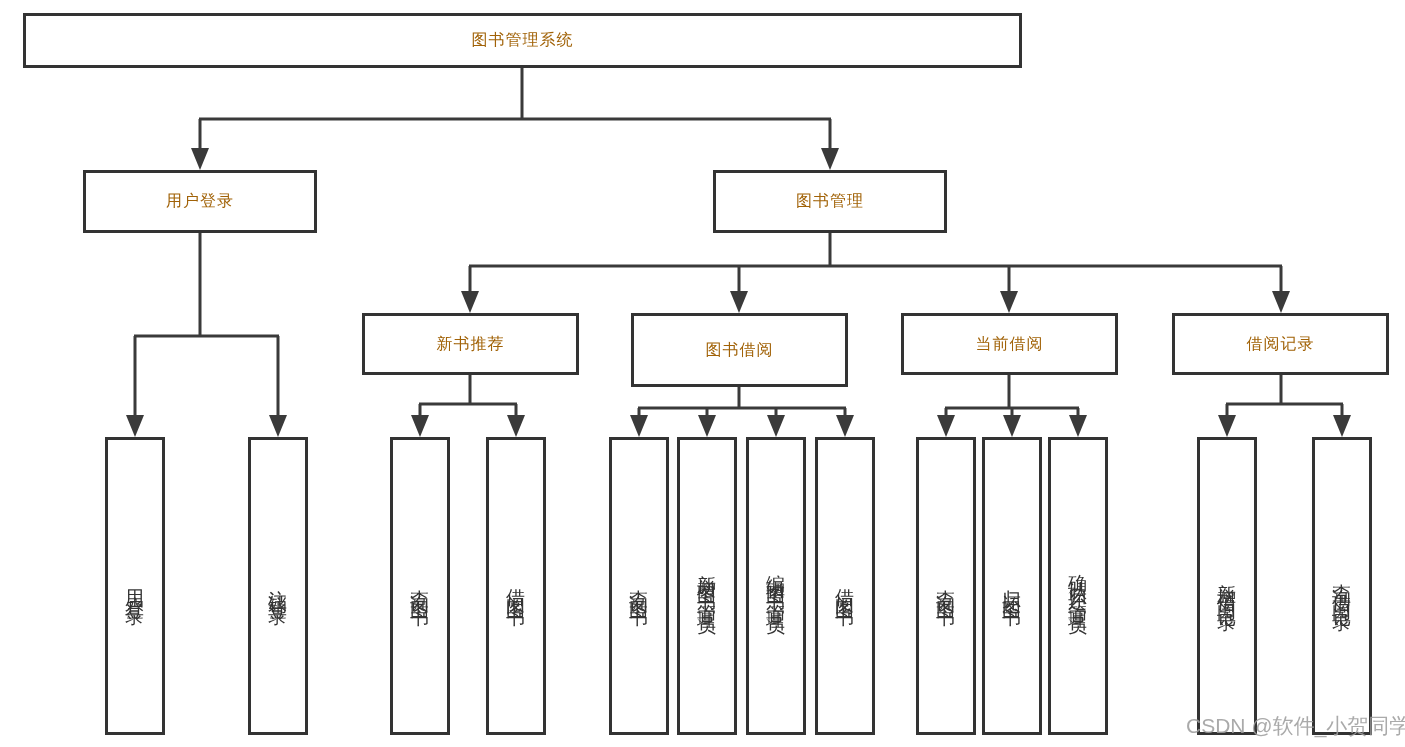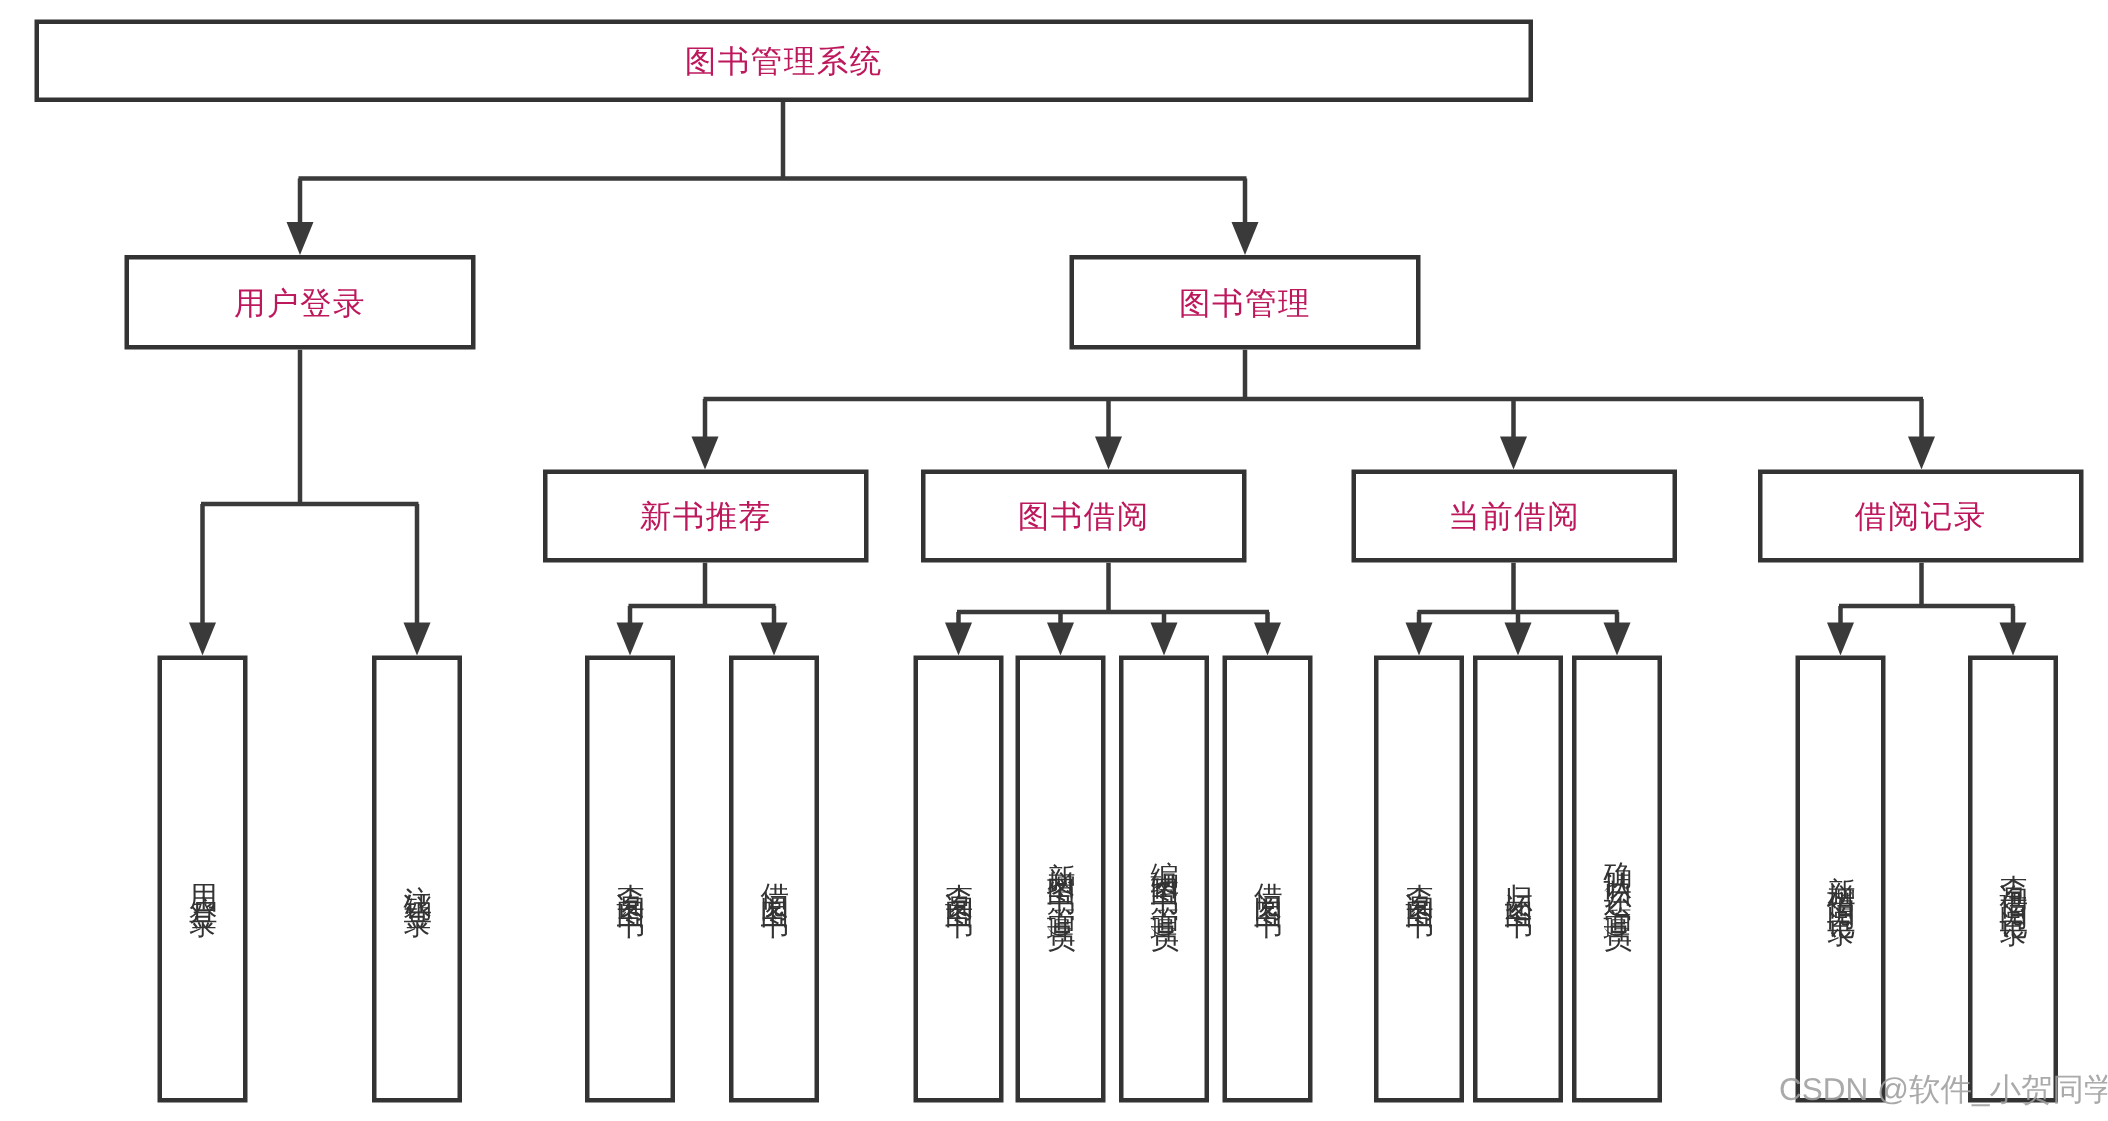--- a/index.html
+++ b/index.html
@@ -15,22 +15,22 @@
     position:absolute;
     box-sizing:border-box;
     border:3px solid #333333;
     background:#ffffff;
     display:flex;
     align-items:center;
     justify-content:center;
     z-index:2;
   }
   .h-label {
-    font-size:21px;
-    color:#be185d;
+    font-size:16px;
+    color:#a16207;
     letter-spacing:1px;
     white-space:nowrap;
   }
   .v-label {
     writing-mode:vertical-rl;
     text-orientation:mixed;
     font-size:19px;
     letter-spacing:6px;
     color:#333333;
     line-height:1;
@@ -96,21 +96,21 @@
   <div class="box" style="left:83px;top:170px;width:234px;height:63px">
     <span class="h-label">用户登录</span>
   </div>
   <div class="box" style="left:713px;top:170px;width:234px;height:63px">
     <span class="h-label">图书管理</span>
   </div>
 
   <div class="box" style="left:362px;top:313px;width:217px;height:62px">
     <span class="h-label">新书推荐</span>
   </div>
-  <div class="box" style="left:614px;top:313px;width:217px;height:62px">
+  <div class="box" style="left:631px;top:313px;width:217px;height:74px">
     <span class="h-label">图书借阅</span>
   </div>
   <div class="box" style="left:1172px;top:313px;width:217px;height:62px">
     <span class="h-label">借阅记录</span>
   </div>
   <div class="box" style="left:901px;top:313px;width:217px;height:62px">
     <span class="h-label">当前借阅</span>
   </div>
 
   <div class="box" style="left:105px;top:437px;width:60px;height:298px">

